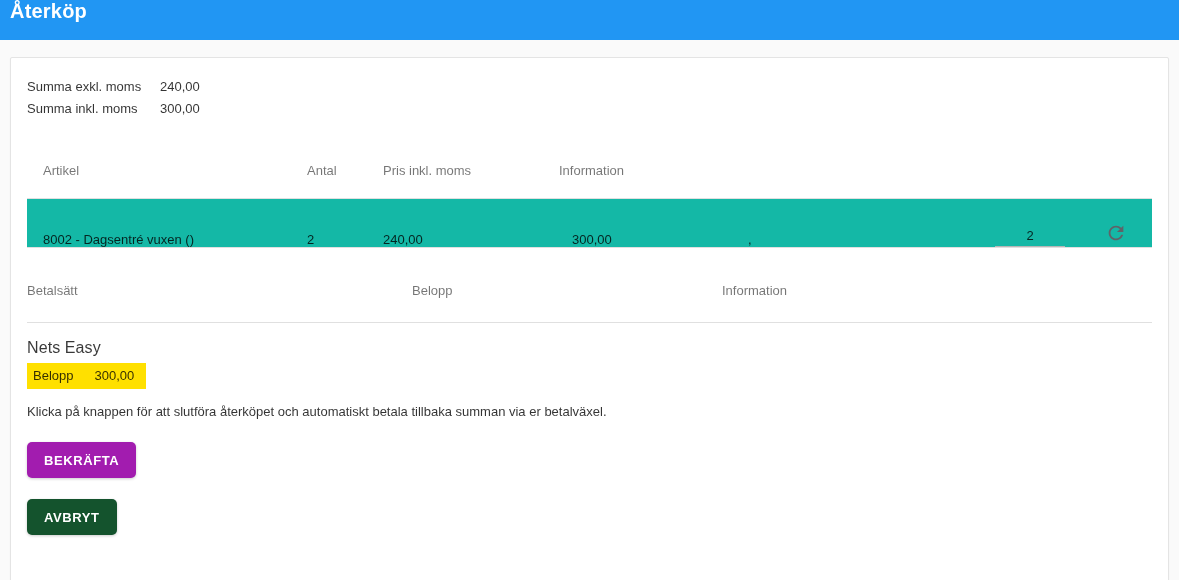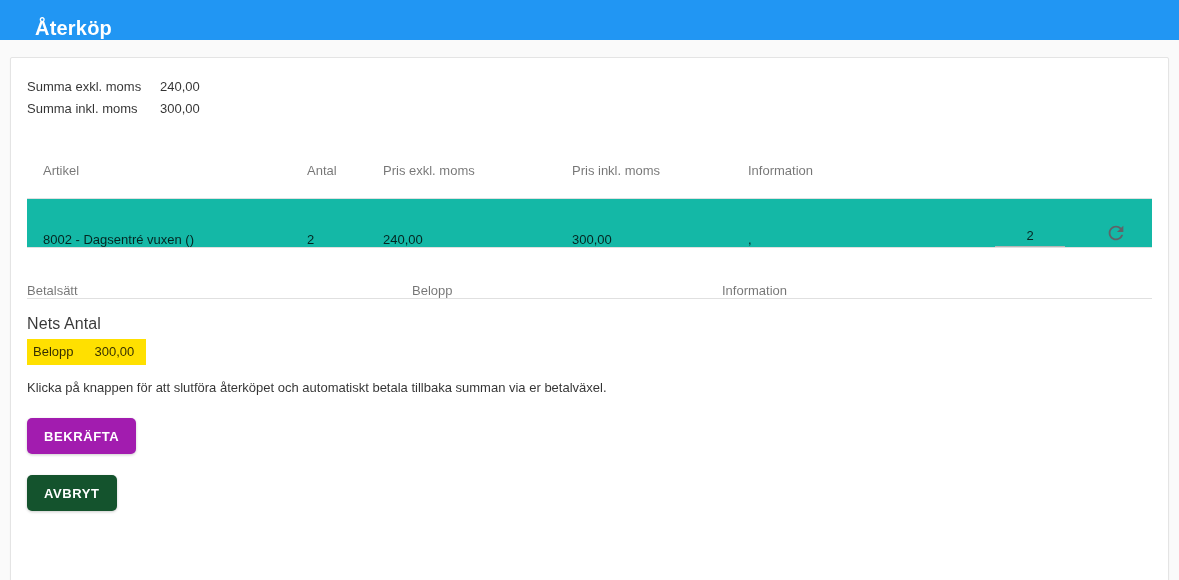--- a/index.html
+++ b/index.html
@@ -9,22 +9,22 @@
     font-family: "Liberation Sans", "DejaVu Sans", sans-serif;
     color: rgba(0,0,0,0.87);
     font-size: 13px;
   }
 
   
   .appbar {
     height: 40px;
     background: #2196f3;
     display: flex;
-    align-items: flex-end;
-    padding: 0 35px;
+    align-items: flex-start;
+    padding: 0 10px;
   }
   .appbar h1 {
     color: #ffffff;
     font-size: 20px;
     font-weight: bold;
     letter-spacing: 0.2px;
   }
 
   
   .card {
@@ -81,20 +81,21 @@
     width: 28px; height: 28px;
     display: flex; align-items: center; justify-content: center;
     padding: 0;
   }
   .refresh-btn svg { width: 22px; height: 22px; fill: #5f6368; }
 
   
   .pay-head {
     display: flex;
     margin: 35px 16px 0 16px;
+    padding-bottom: 24px;
     border-bottom: 1px solid #e0e0e0;
     color: rgba(0,0,0,0.54);
   }
   .pc-betalsatt { flex: 0 0 385px; }
   .pc-belopp    { flex: 0 0 310px; }
   .pc-info      { flex: 1 1 auto; }
 
   
   .pay-section { padding: 16px 16px 0 16px; }
   .provider-title {
@@ -151,21 +152,20 @@
     <div class="summary-row">
       <div class="summary-label">Summa inkl. moms</div>
       <div class="summary-value">300,00</div>
     </div>
   </div>
 
   <div class="items-table">
     <div class="trow items-head">
       <div class="c-artikel">Artikel</div>
       <div class="c-antal">Antal</div>
-      <div class="c-prisex">Pris exkl. moms</div>
       <div class="c-prisin">Pris inkl. moms</div>
       <div class="c-info">Information</div>
       <div class="c-qty"></div>
       <div class="c-action"></div>
     </div>
 
     <div class="trow items-row">
       <div class="c-artikel">8002 - Dagsentré vuxen ()</div>
       <div class="c-antal">2</div>
       <div class="c-prisex">240,00</div>
@@ -186,21 +186,21 @@
     </div>
   </div>
 
   <div class="pay-head">
     <div class="pc-betalsatt">Betalsätt</div>
     <div class="pc-belopp">Belopp</div>
     <div class="pc-info">Information</div>
   </div>
 
   <div class="pay-section">
-    <div class="provider-title">Nets Antal</div>
+    <div class="provider-title">Nets Easy</div>
 
     <div class="amount-badge">
       <span class="a-label">Belopp</span>
       <span class="a-value">300,00</span>
     </div>
 
     <p class="instruction">Klicka på knappen för att slutföra återköpet och automatiskt betala tillbaka summan via er betalväxel.</p>
 
     <button class="btn btn-confirm">BEKRÄFTA</button>
     <button class="btn btn-cancel">AVBRYT</button>

